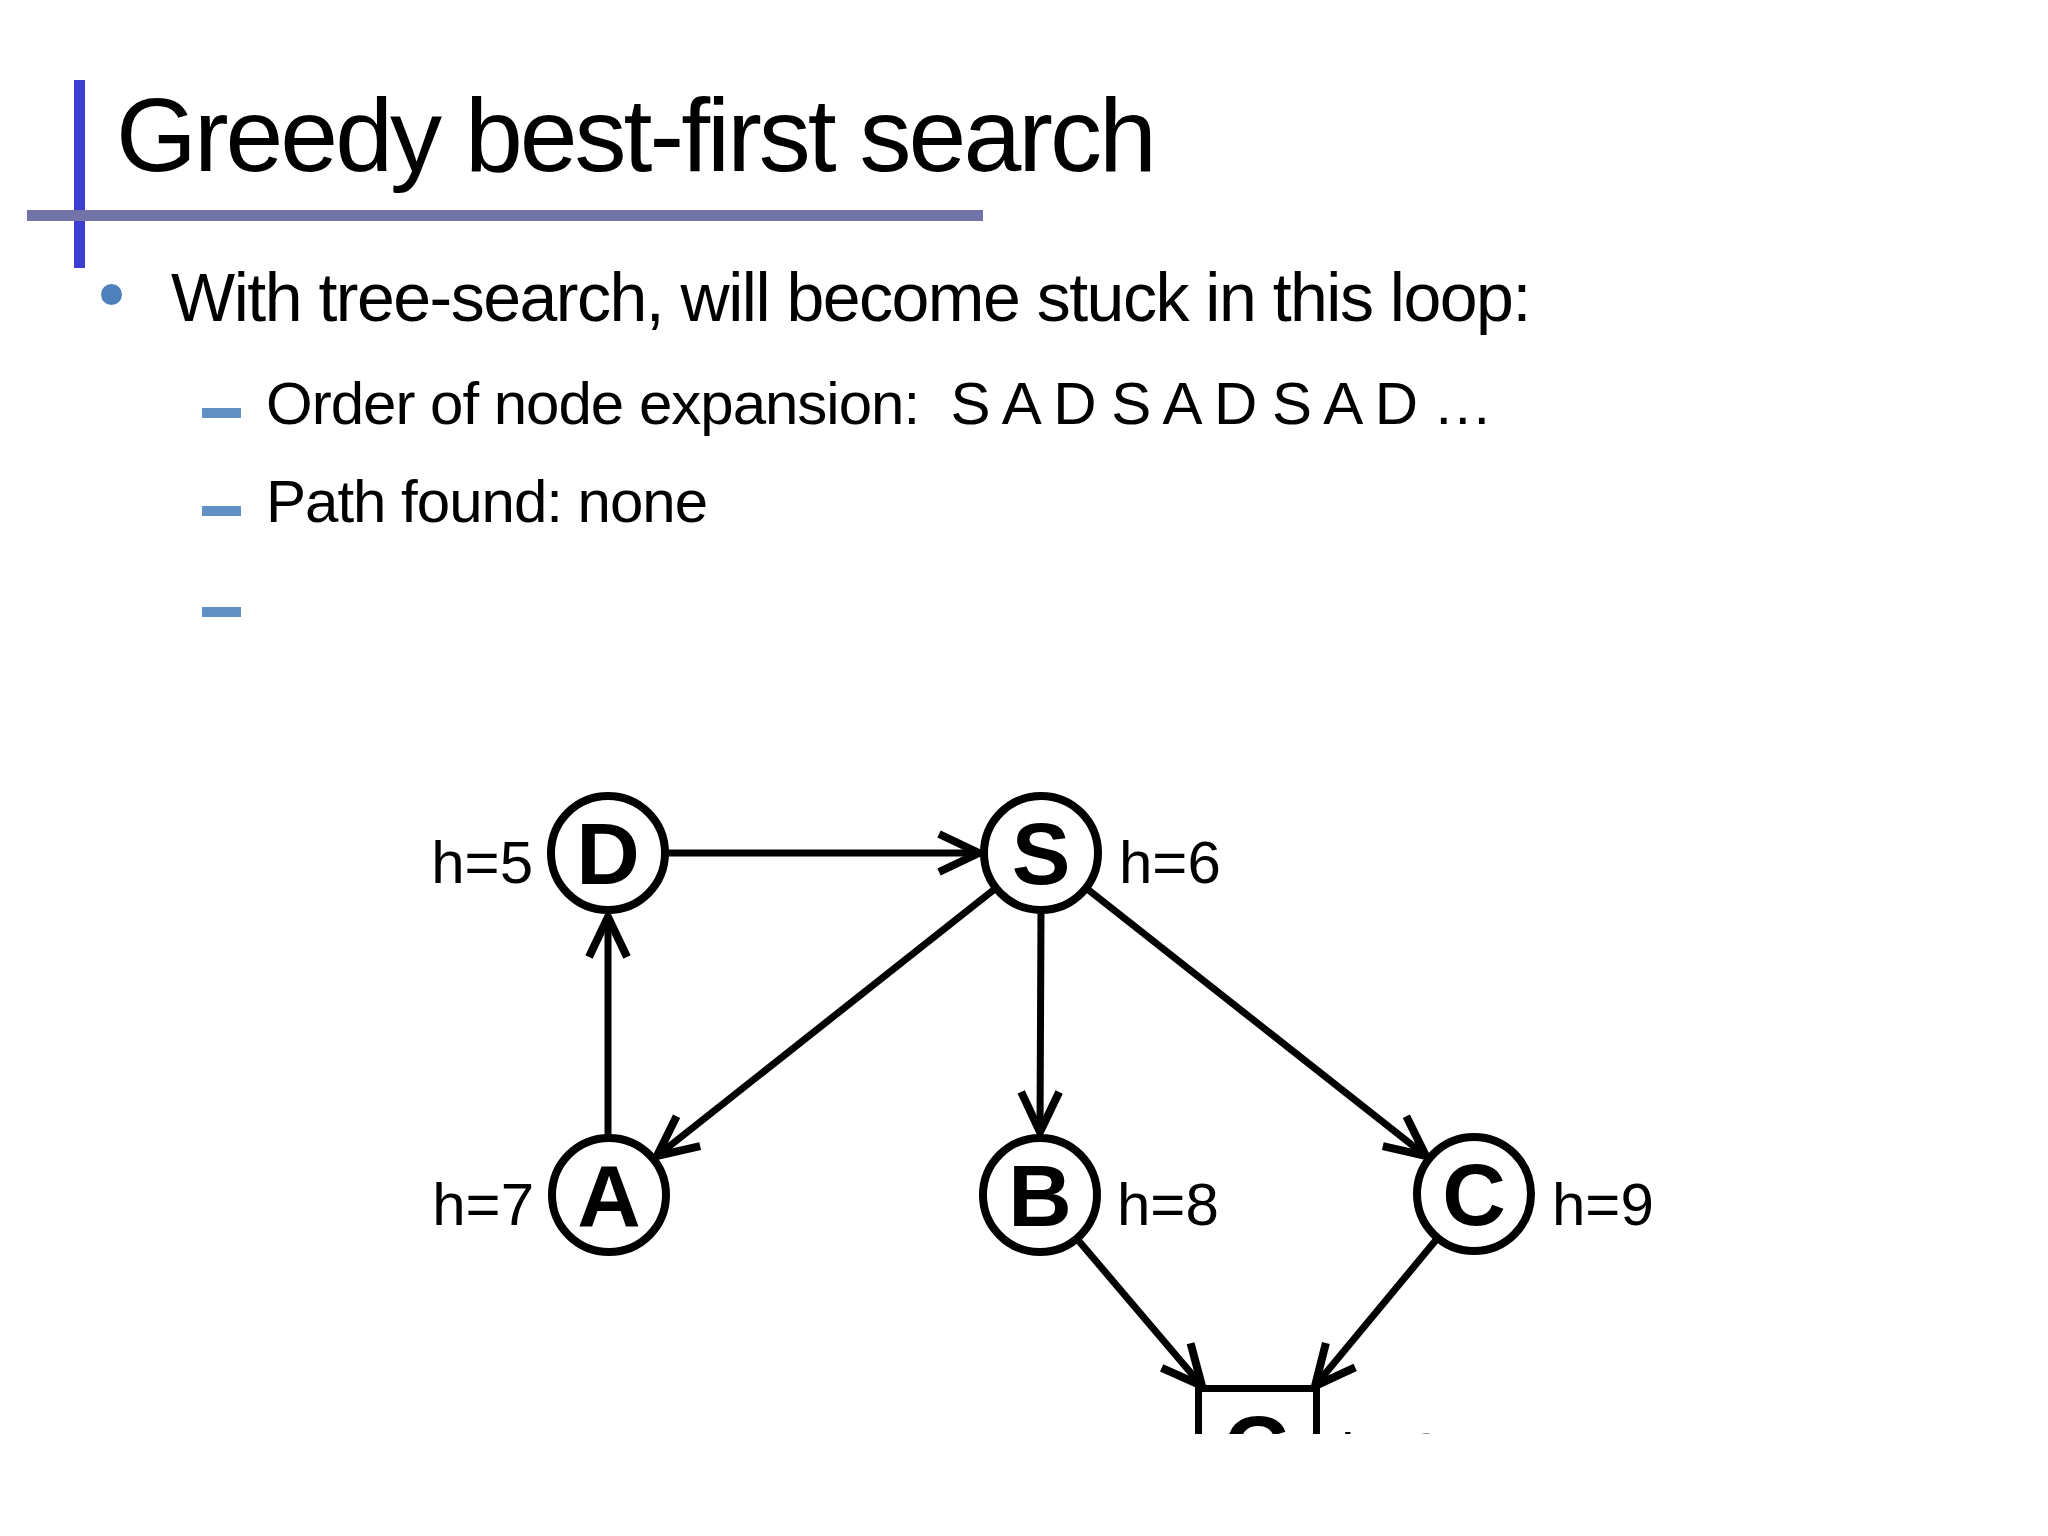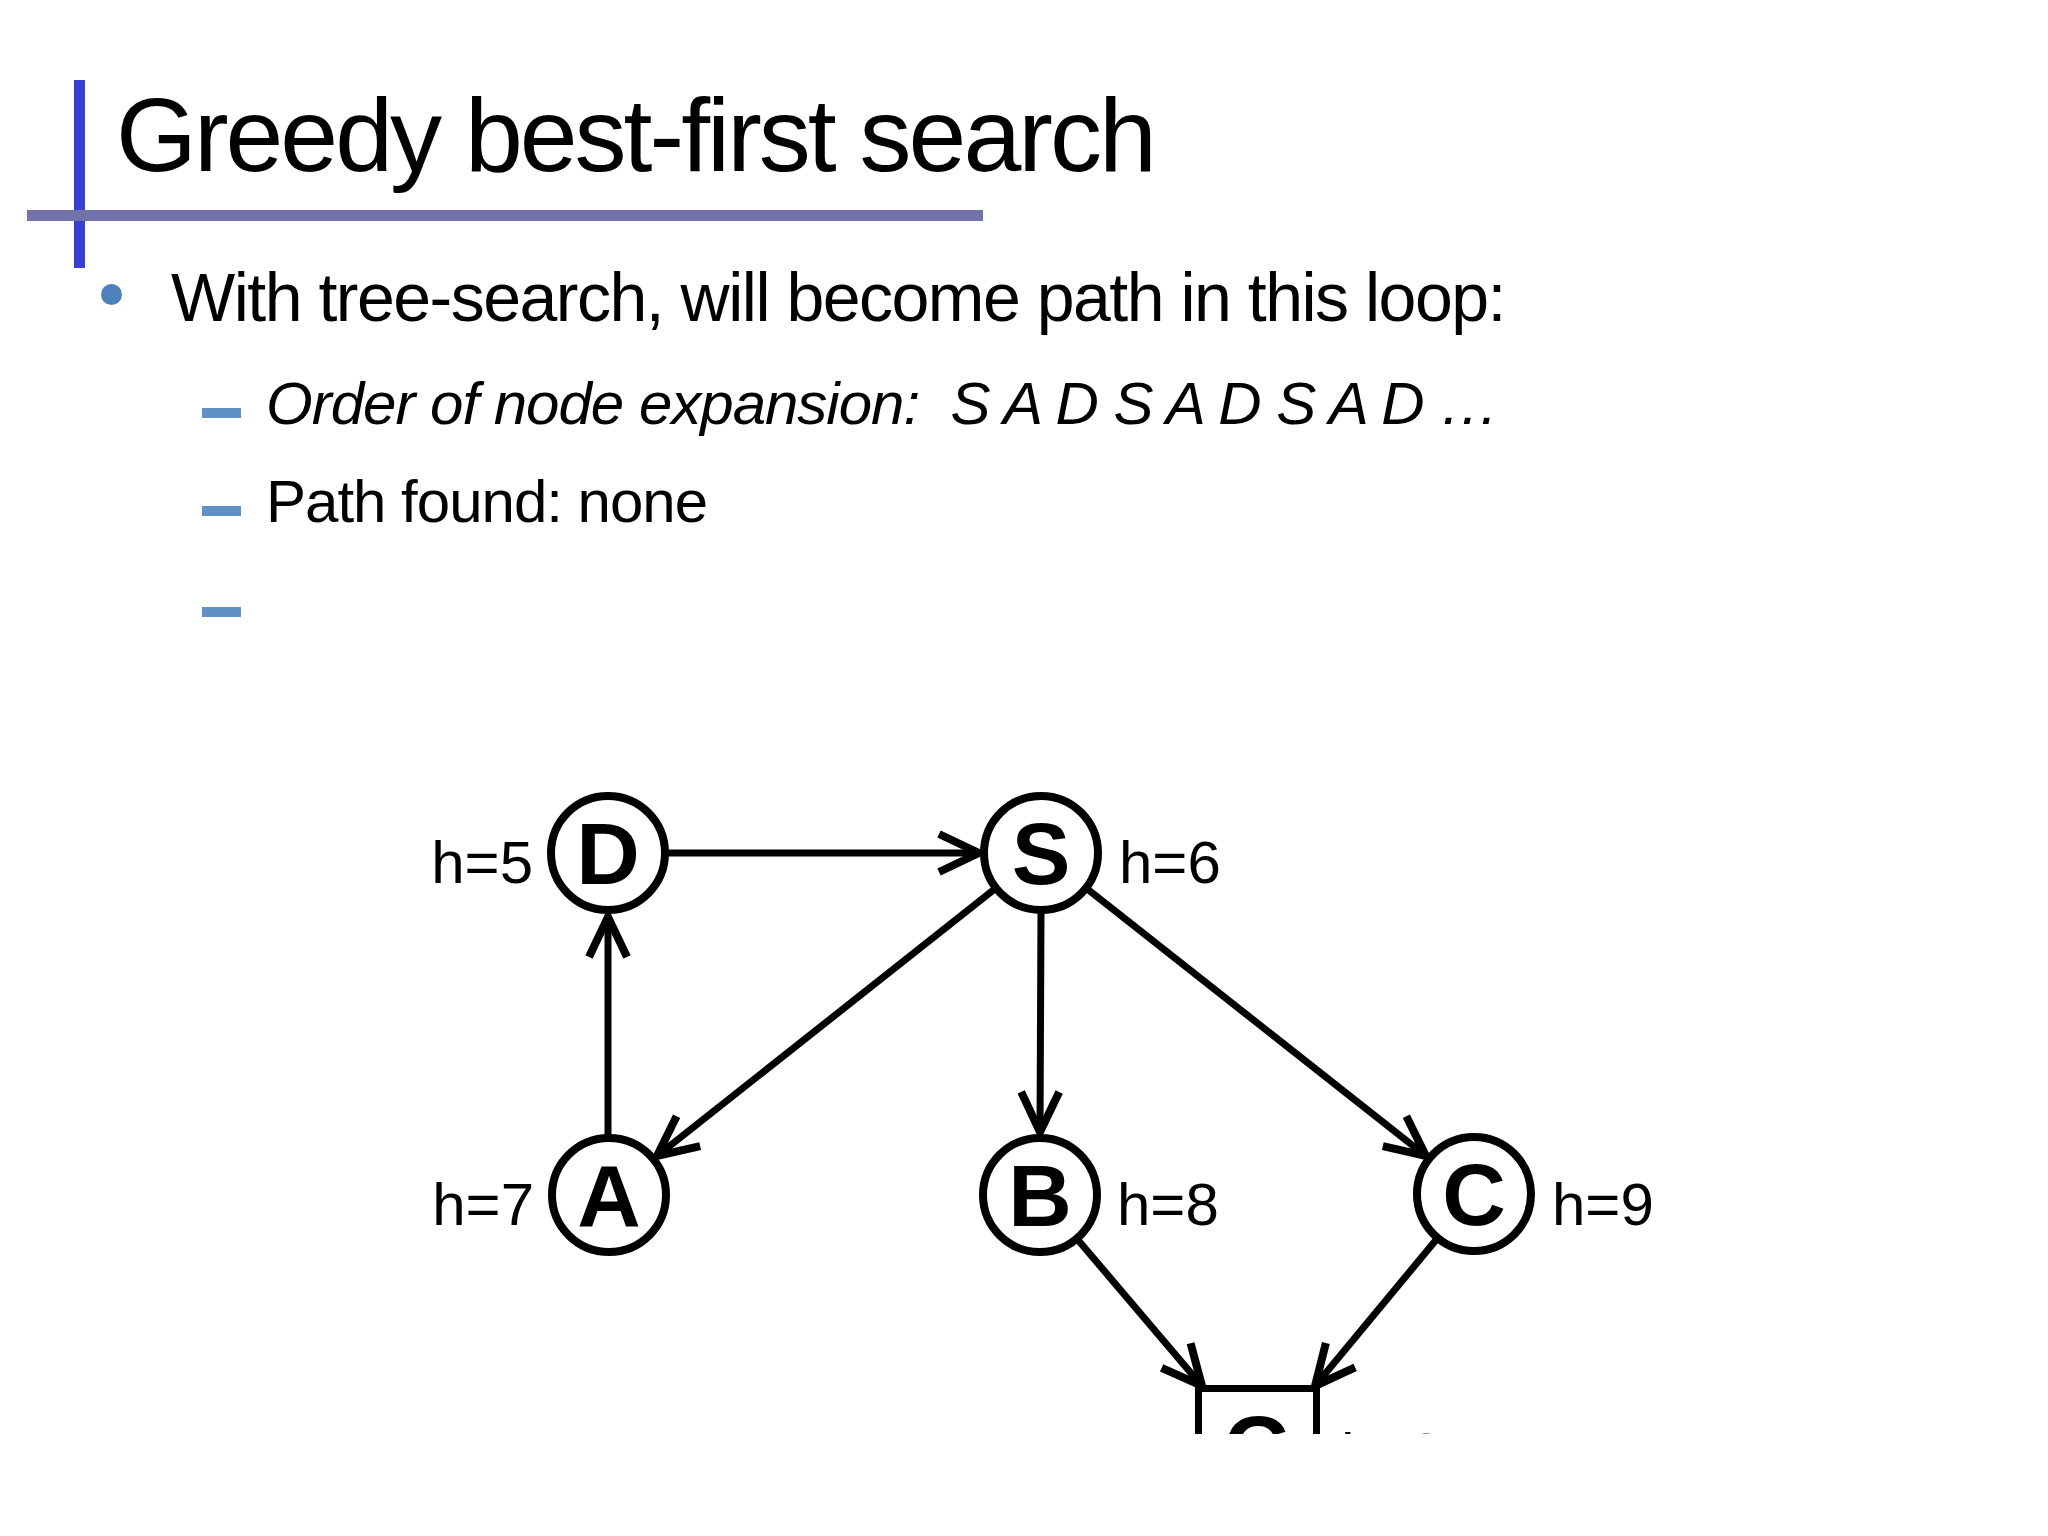--- a/index.html
+++ b/index.html
@@ -74,21 +74,21 @@
   .dash-3 { top: 607px; }
   .sub-text {
     position: absolute;
     left: 266px;
     font-size: 60px;
     letter-spacing: -1px;
     line-height: 1;
     white-space: pre;
     color: var(--text);
   }
-  .sub-1 { top: 374px; font-style: italic; }
+  .sub-1 { top: 374px; }
   .sub-2 { top: 472px; }
   .sub-3 { top: 573px; }
   .graph {
     position: absolute;
     left: 0; top: 0;
     width: 2048px; height: 1536px;
   }
   .edge {
     stroke: var(--ink);
     stroke-width: 7;
@@ -126,21 +126,21 @@
 </head>
 <body>
 
 <div class="slide">
 
   <div class="accent-bar"></div>
   <h1 class="title">Greedy best-first search</h1>
   <div class="title-rule"></div>
 
   <div class="bullet-dot"></div>
-  <div class="bullet-text">With tree-search, will become path in this loop:</div>
+  <div class="bullet-text">With tree-search, will become stuck in this loop:</div>
 
   <div class="sub-dash dash-1"></div>
   <div class="sub-text sub-1">Order of node expansion:  S A D S A D S A D …</div>
 
   <div class="sub-dash dash-2"></div>
   <div class="sub-text sub-2">Path found: none</div>
 
   <div class="sub-dash dash-3"></div>
 
   <svg class="graph" viewBox="0 0 2048 1536" xmlns="http://www.w3.org/2000/svg">

